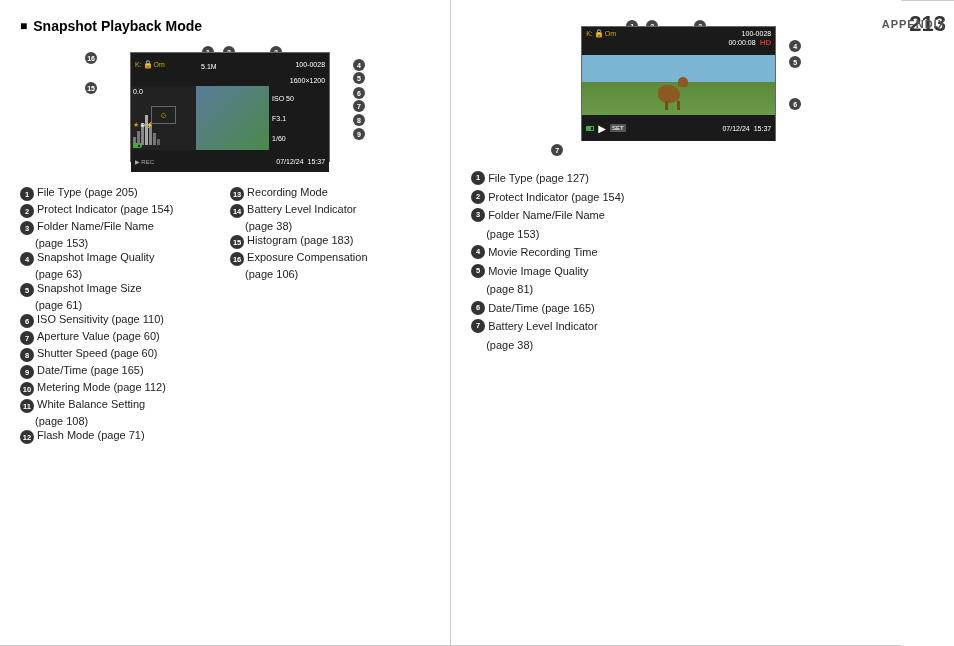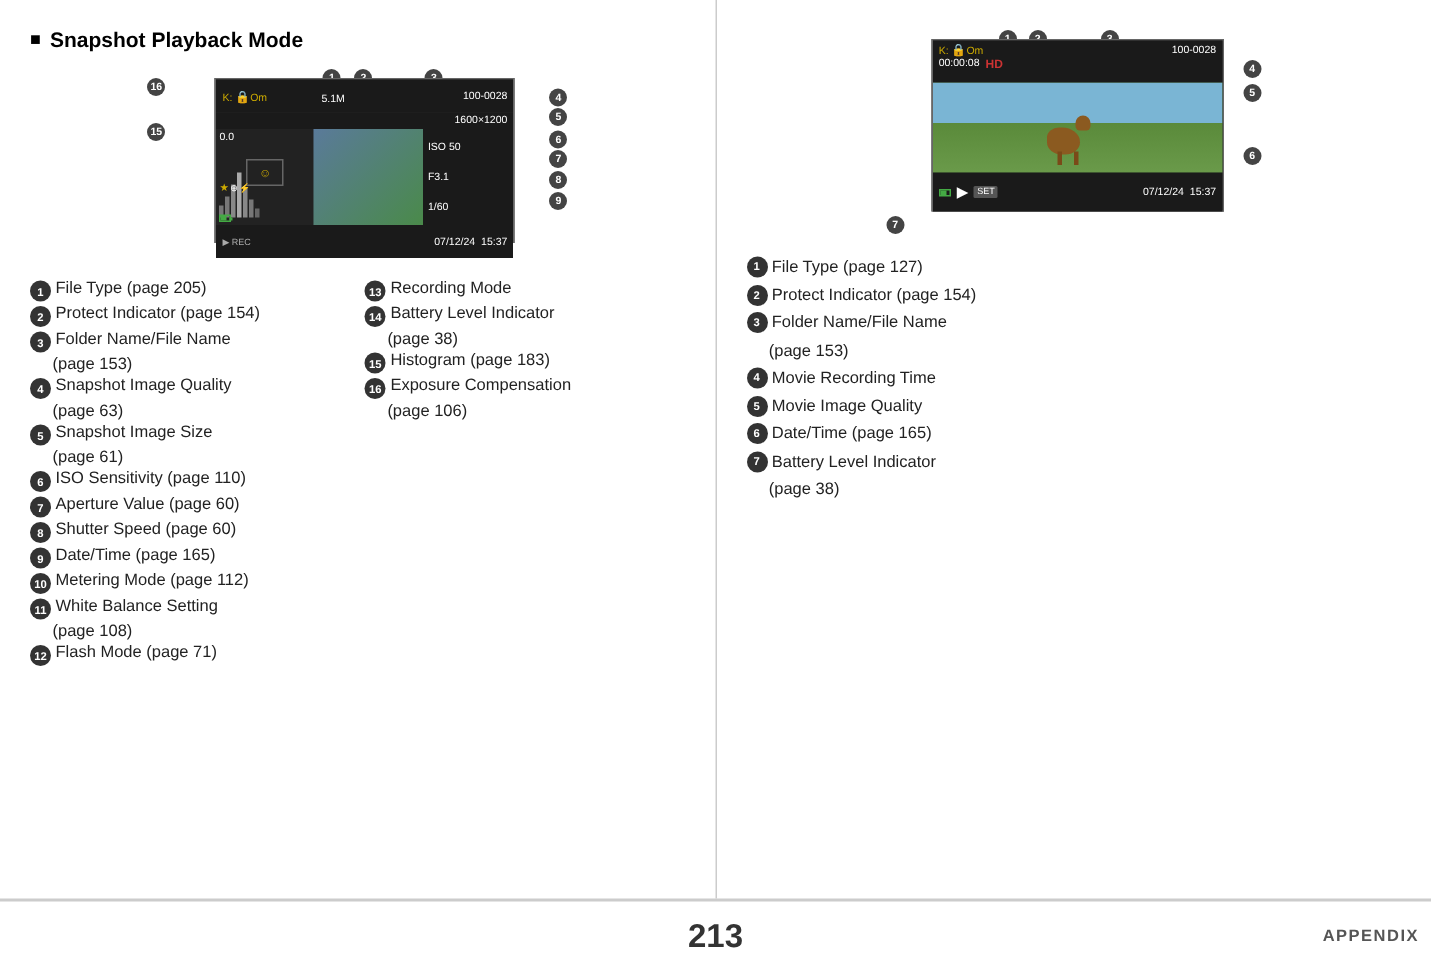--- a/index.html
+++ b/index.html
@@ -7,21 +7,21 @@
       font-family: Arial, sans-serif;
       background: #fff;
       width: 954px;
       height: 646px;
       overflow: hidden;
       position: relative;
     }
 
     .main-content {
       display: flex;
-      flex-direction: column;
+      flex-direction: row;
       height: 100%;
     }
 
     .top-section {
       display: flex;
       flex: 1;
       border-bottom: 1px solid #ccc;
     }
 
     .left-panel {
@@ -504,21 +504,21 @@
             <span class="diag-circle">7</span>
           </div>
 
           <div class="movie-screen">
 
             <div class="movie-top">
               <div style="display:flex; justify-content:space-between; align-items:center;">
                 <span style="color:#ccaa00; font-size:7px;">K: <span style="font-size:8px;">🔒</span>Om</span>
                 <span style="color:#fff; font-size:7px;">100-0028</span>
               </div>
-              <div style="display:flex; align-items:center; gap:4px;">
+              <div style="display:flex; justify-content:flex-end; align-items:center; gap:4px;">
                 <span style="color:#fff; font-size:7px;">00:00:08</span>
                 <span style="color:#cc3333; font-size:8px; font-weight:bold;">HD</span>
               </div>
             </div>
 
             <div class="movie-middle">
               <div style="width:100%; height:100%; background: linear-gradient(to bottom, #7ab5d4 0%, #7ab5d4 45%, #5a8a3a 45%, #6a9a4a 100%); position:relative;">
 
                 <div style="position:absolute; bottom:12px; left:45%; transform:translateX(-50%); width:22px; height:18px; background:#8B5a20; border-radius:40% 60% 50% 50%;"></div>
 
@@ -561,20 +561,21 @@
         </div>
         <div class="item-row-indent">(page 153)</div>
         <div class="item-row">
           <span class="badge">4</span>
           <span class="item-label">Movie Recording Time</span>
         </div>
         <div class="item-row">
           <span class="badge">5</span>
           <span class="item-label">Movie Image Quality</span>
         </div>
+        <div class="item-row-indent">(page 81)</div>
         <div class="item-row">
           <span class="badge">6</span>
           <span class="item-label">Date/Time (page 165)</span>
         </div>
         <div class="item-row">
           <span class="badge">7</span>
           <span class="item-label">Battery Level Indicator</span>
         </div>
         <div class="item-row-indent">(page 38)</div>
       </div>

